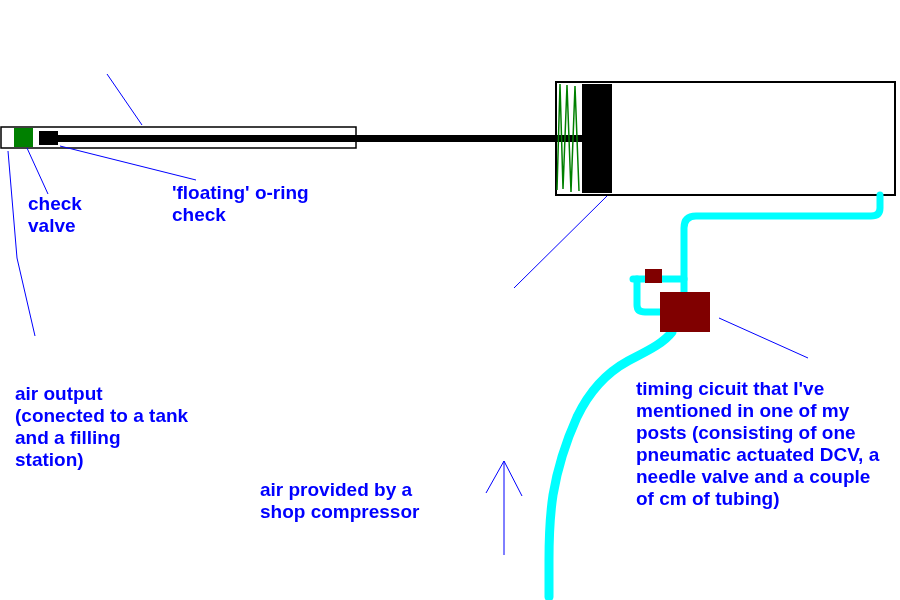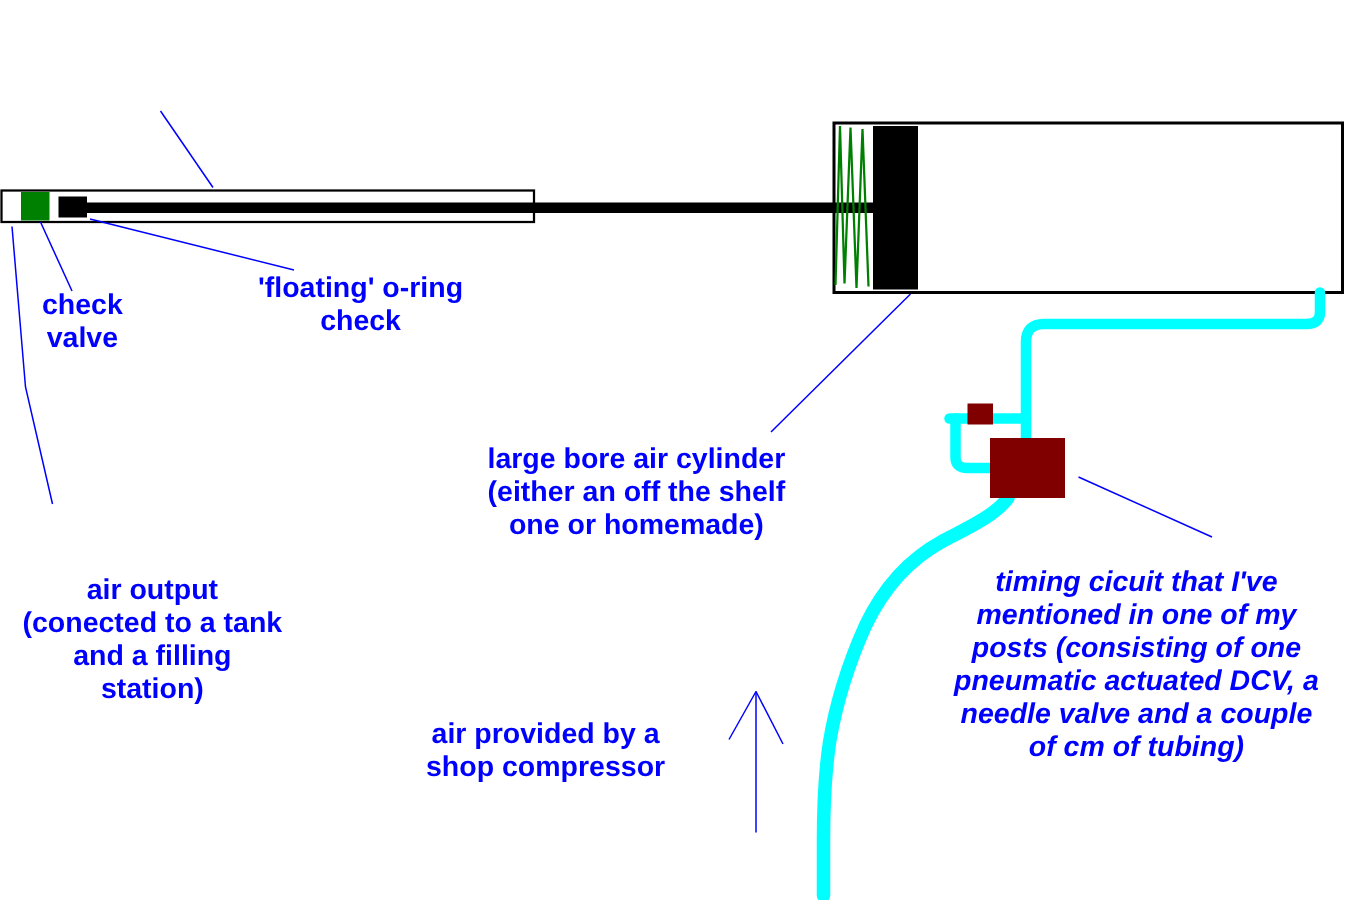--- a/index.html
+++ b/index.html
@@ -6,38 +6,37 @@
   body {
     width: 900px; height: 600px;
     background: var(--background, #fff);
     font-family: "Liberation Sans", sans-serif;
     overflow: hidden;
   }
   .canvas {
     position: relative;
     width: 900px; height: 600px;
     background: var(--background, #fff);
-    text-align: center;
   }
   .canvas svg { position: absolute; left: 0; top: 0; }
   .label {
     position: absolute;
     font-weight: bold;
     font-size: 19px;
     line-height: 22px;
     color: var(--label, #0000FF);
     white-space: pre-line;
     letter-spacing: 0px;
   }
   .lbl-check    { left: 28px;  top: 193px; }
   .lbl-floating { left: 172px; top: 182px; }
   .lbl-output   { left: 15px;  top: 338px; margin-top: 45px; }
   .lbl-cyl      { left: 325px; top: 296px; }
-  .lbl-supply   { left: 284px; top: 479px; }
-  .lbl-timing   { left: 636px; top: 378px; font-style: italic; }
+  .lbl-supply   { left: 260px; top: 479px; }
+  .lbl-timing   { left: 636px; top: 378px; }
 </style>
 </head>
 <body>
 
 <div class="canvas">
 
   <svg width="900" height="600" viewBox="0 0 900 600">
 
     <rect x="556" y="82" width="339" height="113" style="fill:#fff; stroke:var(--ink,#000); stroke-width:2"></rect>
 
@@ -80,23 +79,20 @@
   </svg>
 
   <div class="label lbl-check">check
 valve</div>
   <div class="label lbl-floating">'floating' o-ring
 check</div>
   <div class="label lbl-output">air output
 (conected to a tank
 and a filling
 station)</div>
-  <div class="label lbl-cyl">large bore air cylinder
-(either an off the shelf
-one or homemade)</div>
   <div class="label lbl-supply">air provided by a
 shop compressor</div>
   <div class="label lbl-timing">timing cicuit that I've
 mentioned in one of my
 posts (consisting of one
 pneumatic actuated DCV, a
 needle valve and a couple
 of cm of tubing)</div>
 
 </div>

